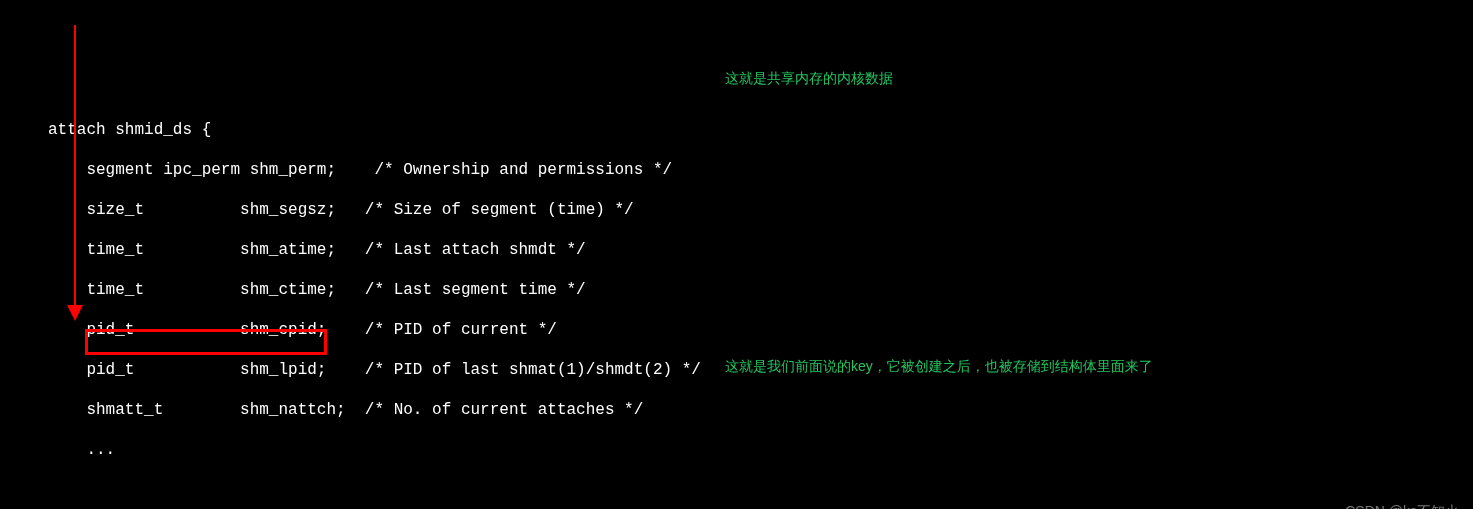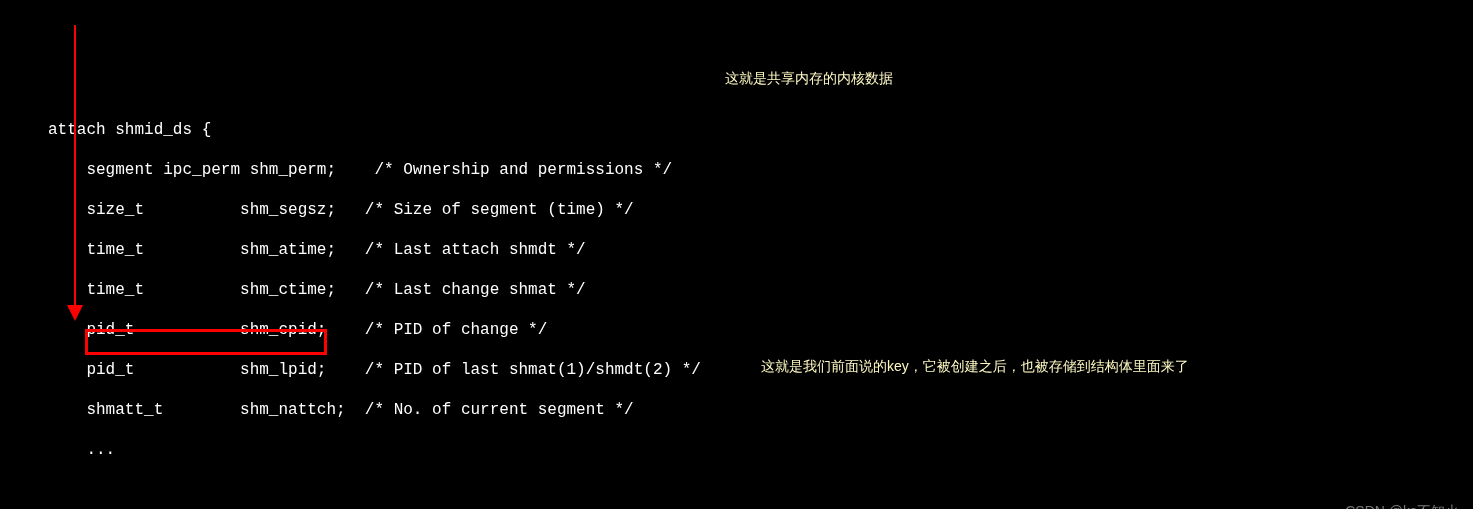--- a/index.html
+++ b/index.html
@@ -27,52 +27,52 @@
     position:absolute;
     left:85px;
     top:309px;
     width:242px;
     height:26px;
     border:3px solid #ff0000;
     box-sizing:border-box;
     pointer-events:none;
   }
   .note{
-    color:#fef9c3;
+    color:#22c55e;
     font-family:"Microsoft YaHei","SimSun",sans-serif;
     font-size:14px;
     position:absolute;
     white-space:nowrap;
   }
   .note1{ left:725px; top:48px;}
-  .note2{ left:725px; top:336px;margin-left:36px;}
+  .note2{ left:725px; top:336px;}
   .watermark{
     position:absolute;
     right:14px;
     bottom:8px;
     color:rgba(200,200,200,0.6);
     font-family:"Microsoft YaHei",sans-serif;
     font-size:14px;
   }
   .line{ height:20px;}
 </style>
 </head>
 <body>
 
 
 
 <div>
 <div class="line">     attach shmid_ds {</div>
 <div class="line">         segment ipc_perm shm_perm;    /* Ownership and permissions */</div>
 <div class="line">         size_t          shm_segsz;   /* Size of segment (time) */</div>
 <div class="line">         time_t          shm_atime;   /* Last attach shmdt */</div>
-<div class="line">         time_t          shm_ctime;   /* Last change shmat */</div>
-<div class="line">         pid_t           shm_cpid;    /* PID of change */</div>
+<div class="line">         time_t          shm_ctime;   /* Last segment time */</div>
+<div class="line">         pid_t           shm_cpid;    /* PID of current */</div>
 <div class="line">         pid_t           shm_lpid;    /* PID of last shmat(1)/shmdt(2) */</div>
-<div class="line">         shmatt_t        shm_nattch;  /* No. of current segment */</div>
+<div class="line">         shmatt_t        shm_nattch;  /* No. of current attaches */</div>
 <div class="line">         ...</div>
 
 </div>
 
 
 
 
 
 
 <svg class="arrow" width="60" height="300">

